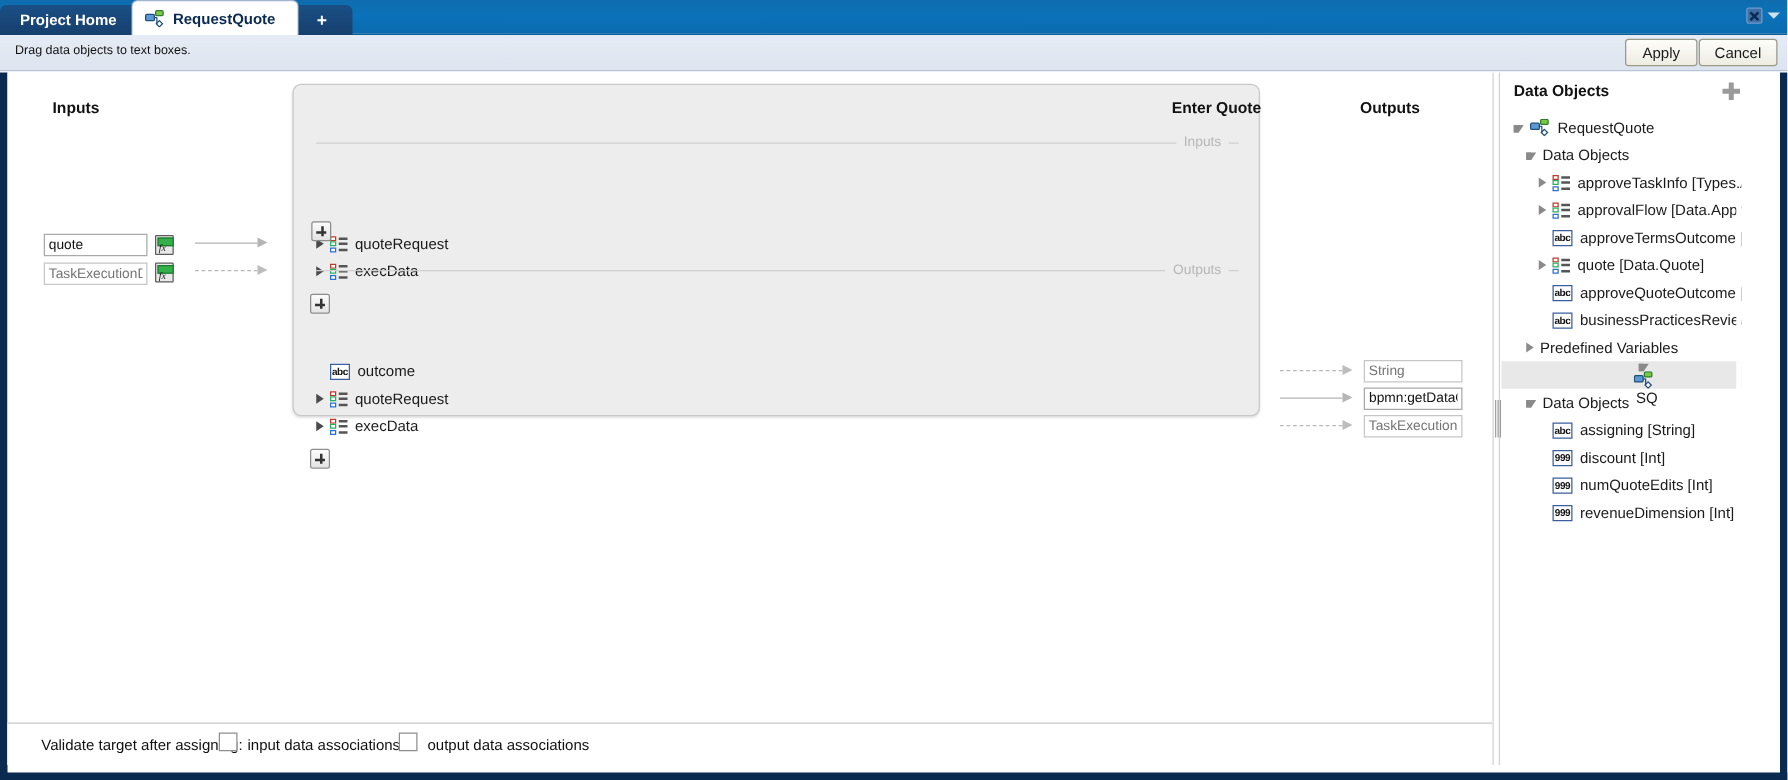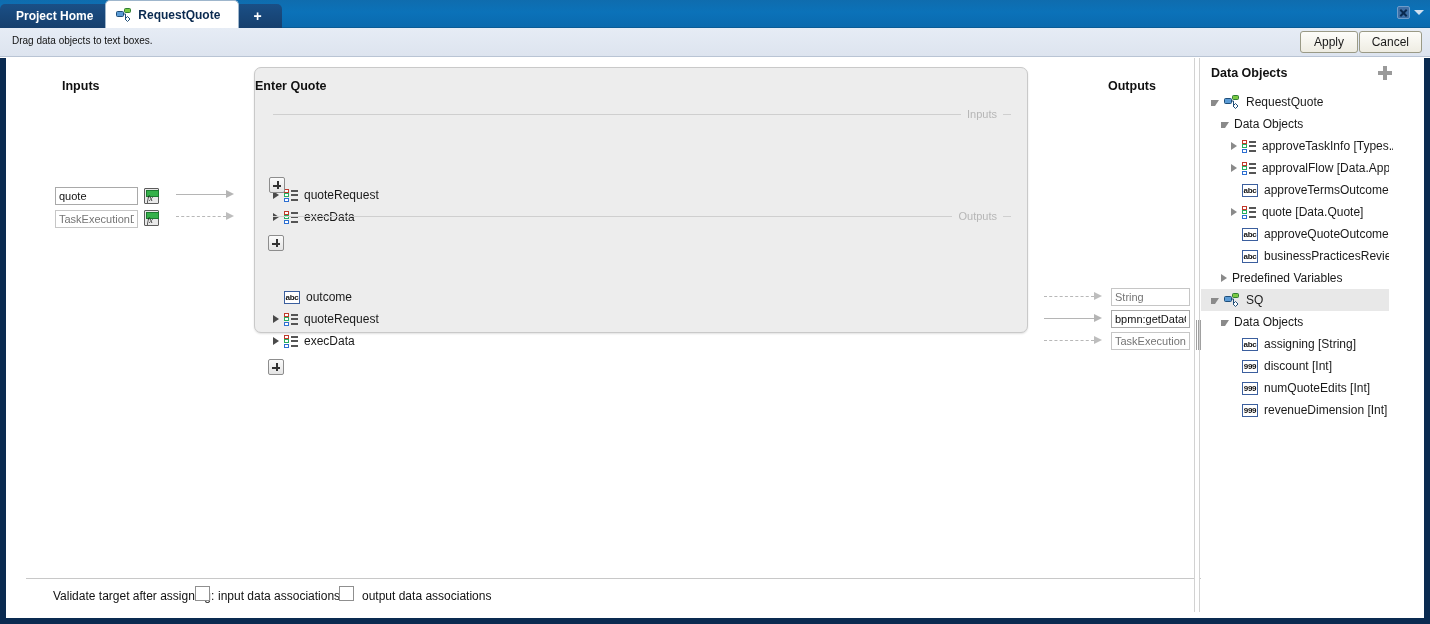--- a/index.html
+++ b/index.html
@@ -123,21 +123,20 @@
     background: #ffffff;
     border-left: 6px solid #0a2a50;
     border-right: 6px solid #0a2a50;
     border-bottom: 6px solid #0a2a50;
   }
 
   .left-pane {
     position: absolute; left: 0; top: 0;
     width: 1188px; height: 554px;
     background: #ffffff;
-    margin-left: 20px;
   }
 
   
   .col-title {
     position: absolute;
     font-weight: bold; font-size: 12.5px; color: #111;
   }
   #inputs-title { left: 36px; top: 21px; }
   #outputs-title { left: 1082px; top: 21px; }
 
@@ -197,21 +196,21 @@
     position: absolute;
     left: 228px; top: 9px;
     width: 774px; height: 266px;
     background: #ededed;
     border: 1px solid #c9c9c9;
     border-radius: 7px;
     box-shadow: 0 1px 2px rgba(0,0,0,0.12);
   }
   .center-title {
     position: absolute; left: 0; top: 11px; width: 774px;
-    text-align: left; font-weight: bold; font-size: 12.5px; color: #111;
+    text-align: right; font-weight: bold; font-size: 12.5px; color: #111;
   }
   .sep {
     position: absolute;
     height: 12px;
     left: 18px; width: 738px;
   }
   .sep .ln { position: absolute; left: 0; top: 6px; width: 100%; height: 1px; background: #cfcfcf; }
   .sep .lbl {
     position: absolute; right: 8px; top: 0;
     background: #ededed; padding: 0 6px;
@@ -351,21 +350,21 @@
   .rp-close::before { transform: rotate(45deg); }
   .rp-close::after  { transform: rotate(-45deg); }
 
   .rp-row {
     position: absolute; left: 0; width: 223px; height: 22px;
     display: flex; align-items: center;
     font-size: 12px; color: #1a1a1a;
     white-space: nowrap;
     cursor: default;
   }
-  .rp-row.sel { background: #e8e8e8; }
+  .rp-row.sel { background: #e8e8e8; flex-direction: column; }
 
   .rp-scroll {
     position: absolute; right: 0; top: 95px;
     width: 4px; height: 330px;
   }
 
   
   .bottom {
     position: absolute; left: 0; bottom: 0;
     width: 1188px; height: 34px;

